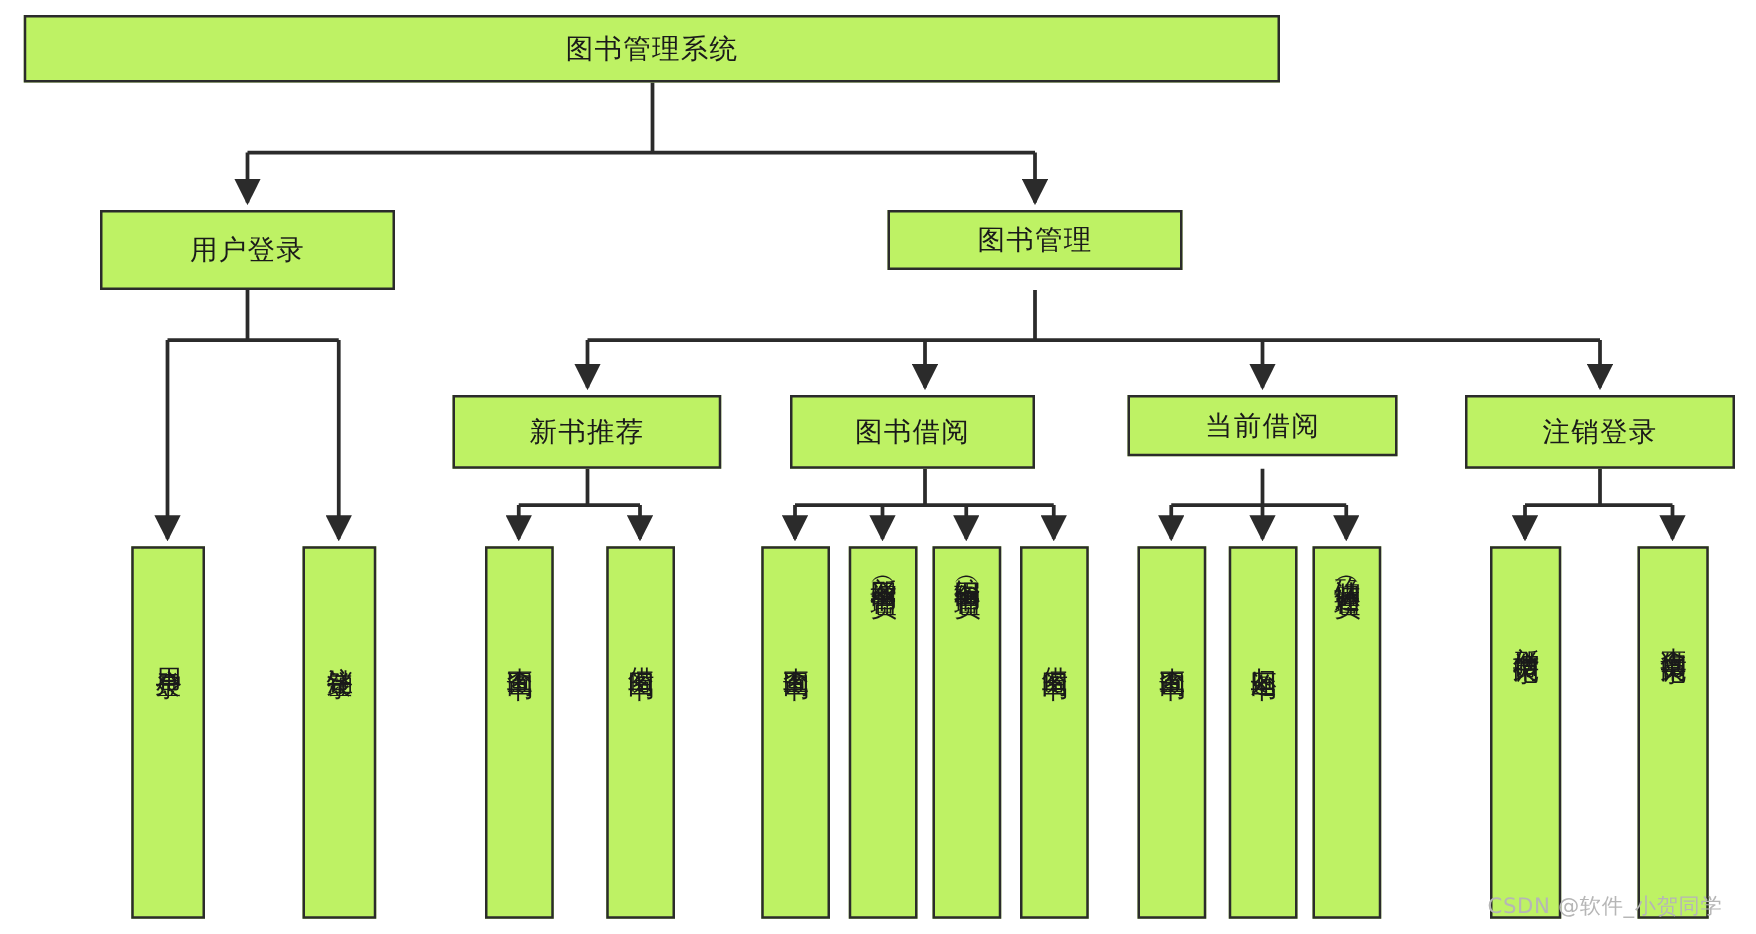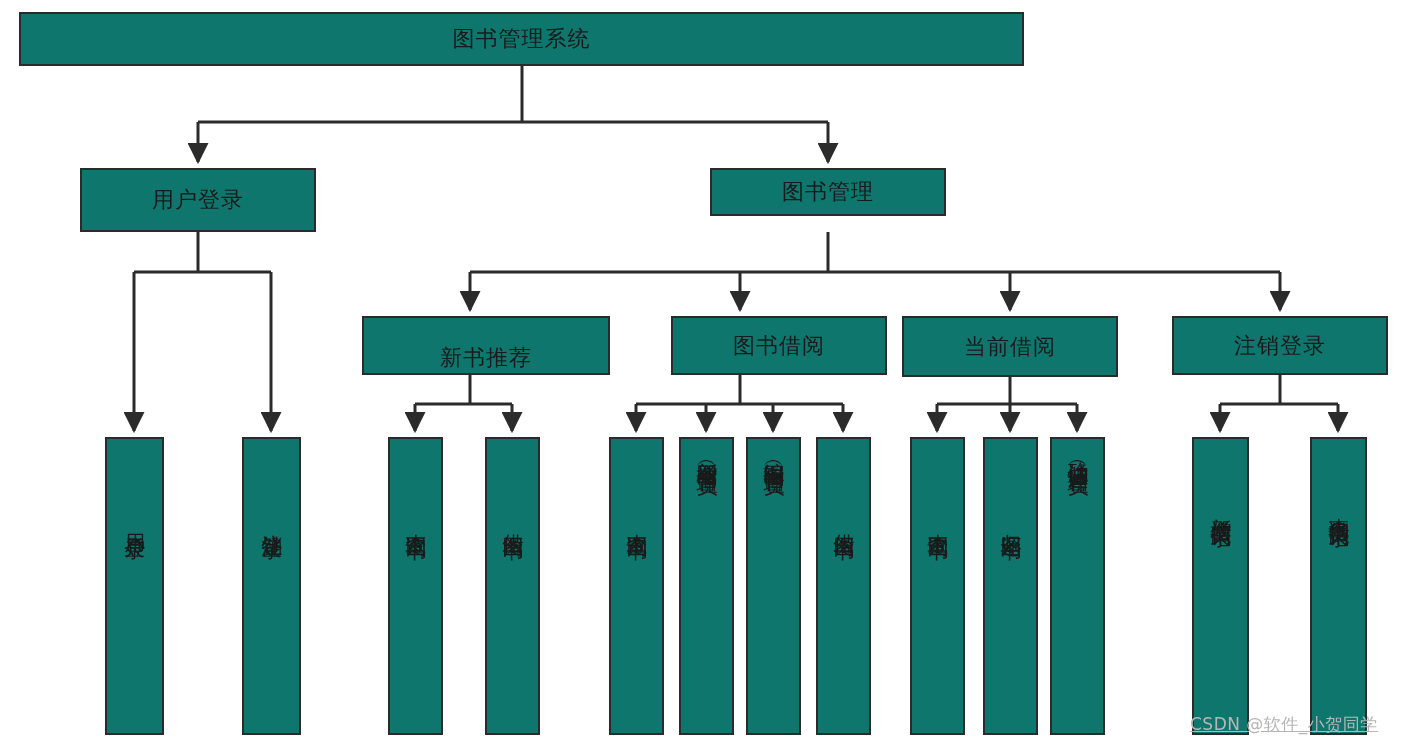--- a/index.html
+++ b/index.html
@@ -22,21 +22,21 @@
     left: 0;
     top: 0;
     width: 1405px;
     height: 747px;
     pointer-events: none;
   }
   .node {
     position: absolute;
     box-sizing: border-box;
     border: 2px solid #2b2b2b;
-    background: #0f766e;
+    background: #bef264;
     display: flex;
     align-items: center;
     justify-content: center;
     color: #1a1a1a;
   }
   .node.horiz {
     font-size: 22px;
     letter-spacing: 1px;
   }
   .node.vert {
@@ -59,21 +59,20 @@
     margin-top: 56px;
   }
   .watermark {
     position: absolute;
     left: 1190px;
     top: 713px;
     font-size: 17px;
     color: #b6b6b6;
     white-space: nowrap;
     letter-spacing: 0.5px;
-    text-decoration: underline;
   }
 </style>
 </head>
 <body>
 
 <div id="canvas">
 
   <svg id="wires" viewBox="0 0 1405 747" width="1405" height="747" xmlns="http://www.w3.org/2000/svg">
     <defs>
       <marker id="arrow" viewBox="0 0 10 10" refX="9" refY="5" markerWidth="7" markerHeight="7" orient="auto-start-reverse">
@@ -131,27 +130,27 @@
     <span>图书管理系统</span>
   </div>
 
   <div class="node horiz" id="n-l2-0" style="left: 80px; top: 168px; width: 236px; height: 64px;">
     <span>用户登录</span>
   </div>
   <div class="node horiz" id="n-l2-1" style="left: 710px; top: 168px; width: 236px; height: 48px;">
     <span>图书管理</span>
   </div>
 
-  <div class="node horiz" id="n-l3-0" style="left: 362px; top: 316px; width: 248px; height: 59px; align-items: flex-end;">
+  <div class="node horiz" id="n-l3-0" style="left: 362px; top: 316px; width: 215px; height: 59px;">
     <span>新书推荐</span>
   </div>
-  <div class="node horiz" id="n-l3-1" style="left: 632px; top: 316px; width: 216px; height: 59px; margin-left: 39px;">
+  <div class="node horiz" id="n-l3-1" style="left: 632px; top: 316px; width: 196px; height: 59px;">
     <span>图书借阅</span>
   </div>
-  <div class="node horiz" id="n-l3-2" style="left: 902px; top: 316px; width: 216px; height: 61px;">
+  <div class="node horiz" id="n-l3-2" style="left: 902px; top: 316px; width: 216px; height: 49px;">
     <span>当前借阅</span>
   </div>
   <div class="node horiz" id="n-l3-3" style="left: 1172px; top: 316px; width: 216px; height: 59px;">
     <span>注销登录</span>
   </div>
 
   <div class="node vert mid" id="n-leaf-0" style="left: 105px; top: 437px; width: 59px; height: 298px;">
     <span class="vtext">用户登录</span>
   </div>
   <div class="node vert mid" id="n-leaf-1" style="left: 242px; top: 437px; width: 59px; height: 298px;">

